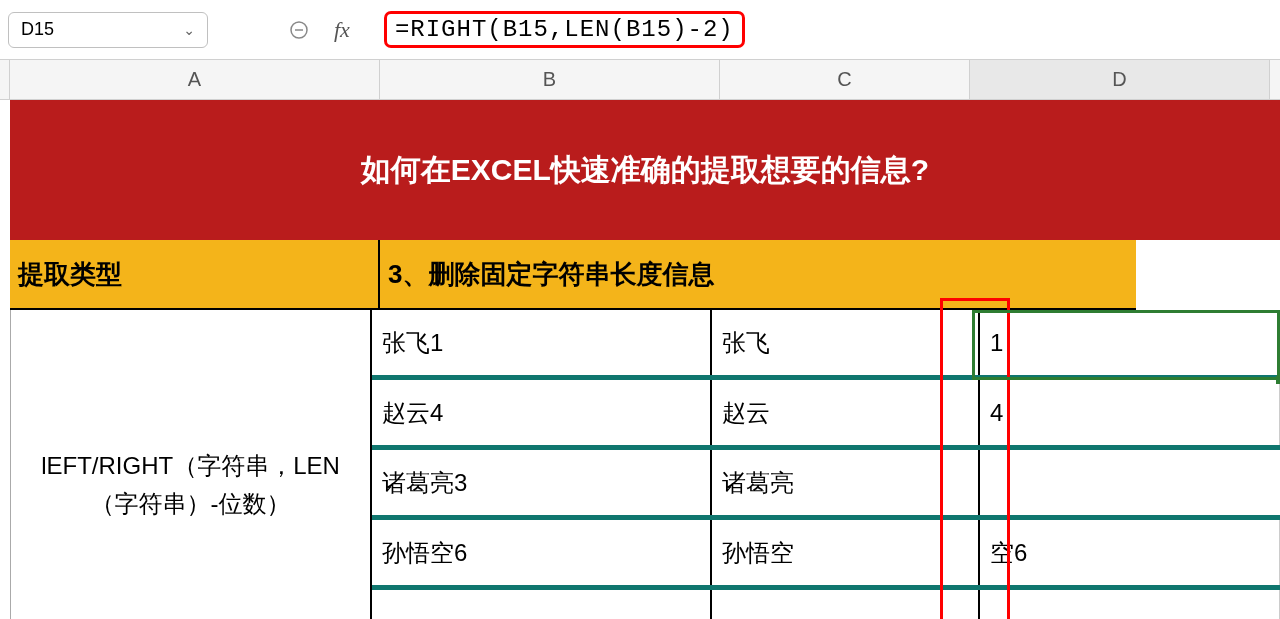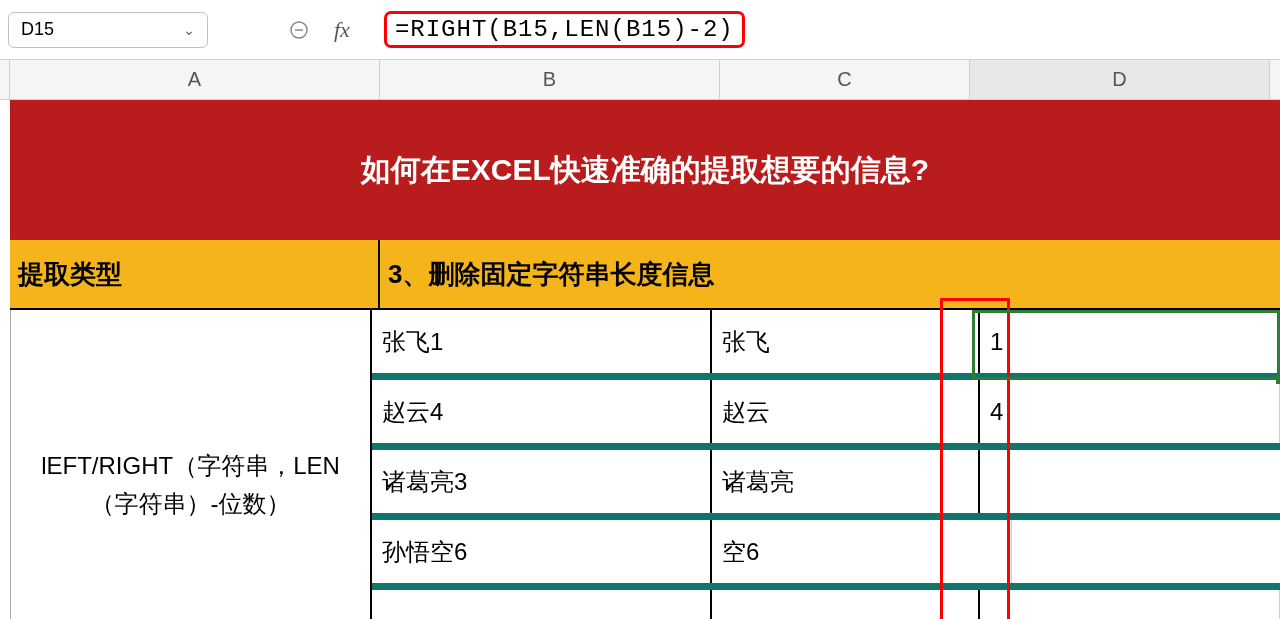--- a/index.html
+++ b/index.html
@@ -115,21 +115,21 @@
       justify-content: center;
       font-size: 30px;
       font-weight: bold;
       width: 1270px;
       margin-left: 10px;
     }
     .header-row {
       display: flex;
       height: 70px;
       background: #f4b41a;
-      width: 1270px;
+      width: 1126px;
       margin-left: 10px;
       border-bottom: 2px solid #000;
     }
     .header-cell {
       font-size: 26px;
       font-weight: bold;
       color: #000;
       display: flex;
       align-items: center;
       padding: 0 8px;
@@ -153,21 +153,21 @@
       font-size: 24px;
       padding: 10px;
       line-height: 1.6;
     }
     .data-rows {
       flex: 1;
     }
     .data-row {
       display: flex;
       height: 70px;
-      border-bottom: 7px solid #0f766e;
+      border-bottom: 5px solid #0f766e;
     }
     .data-row.last {
       border-bottom: 1px solid #ccc;
     }
     .cell {
       display: flex;
       align-items: center;
       padding: 0 10px;
       font-size: 24px;
       border-right: 2px solid #000;
@@ -245,20 +245,21 @@
         <div class="cell b">赵云4</div>
         <div class="cell c">赵云</div>
         <div class="cell d">4</div>
       </div>
       <div class="data-row">
         <div class="cell b">诸葛亮3</div>
         <div class="cell c">诸葛亮</div>
       </div>
       <div class="data-row">
         <div class="cell b">孙悟空6</div>
+        <div class="cell c">孙悟空</div>
         <div class="cell d">空6</div>
       </div>
       <div class="data-row last">
         <div class="cell b"></div>
         <div class="cell c"></div>
         <div class="cell d"></div>
       </div>
     </div>
 
     <div class="red-highlight" style="left: 930px; top: -12px; width: 70px; height: 330px;"></div>

